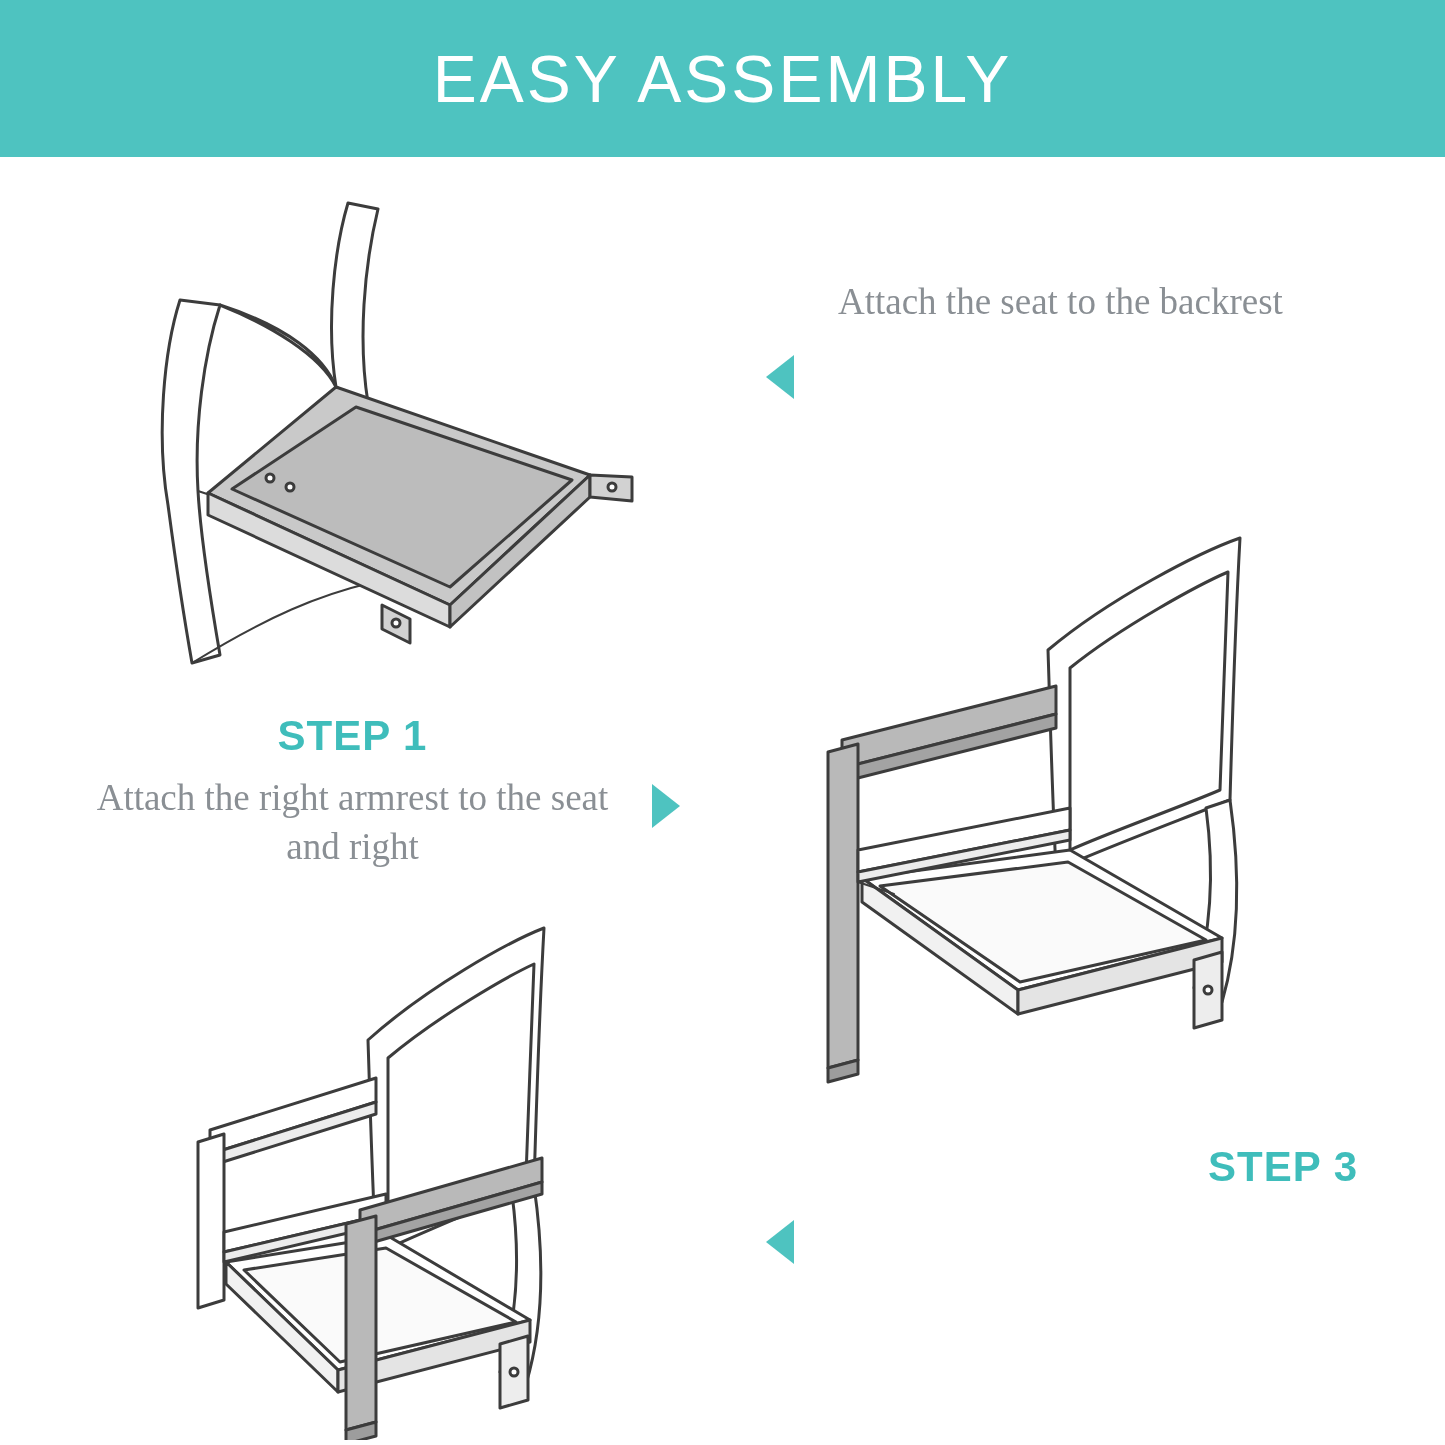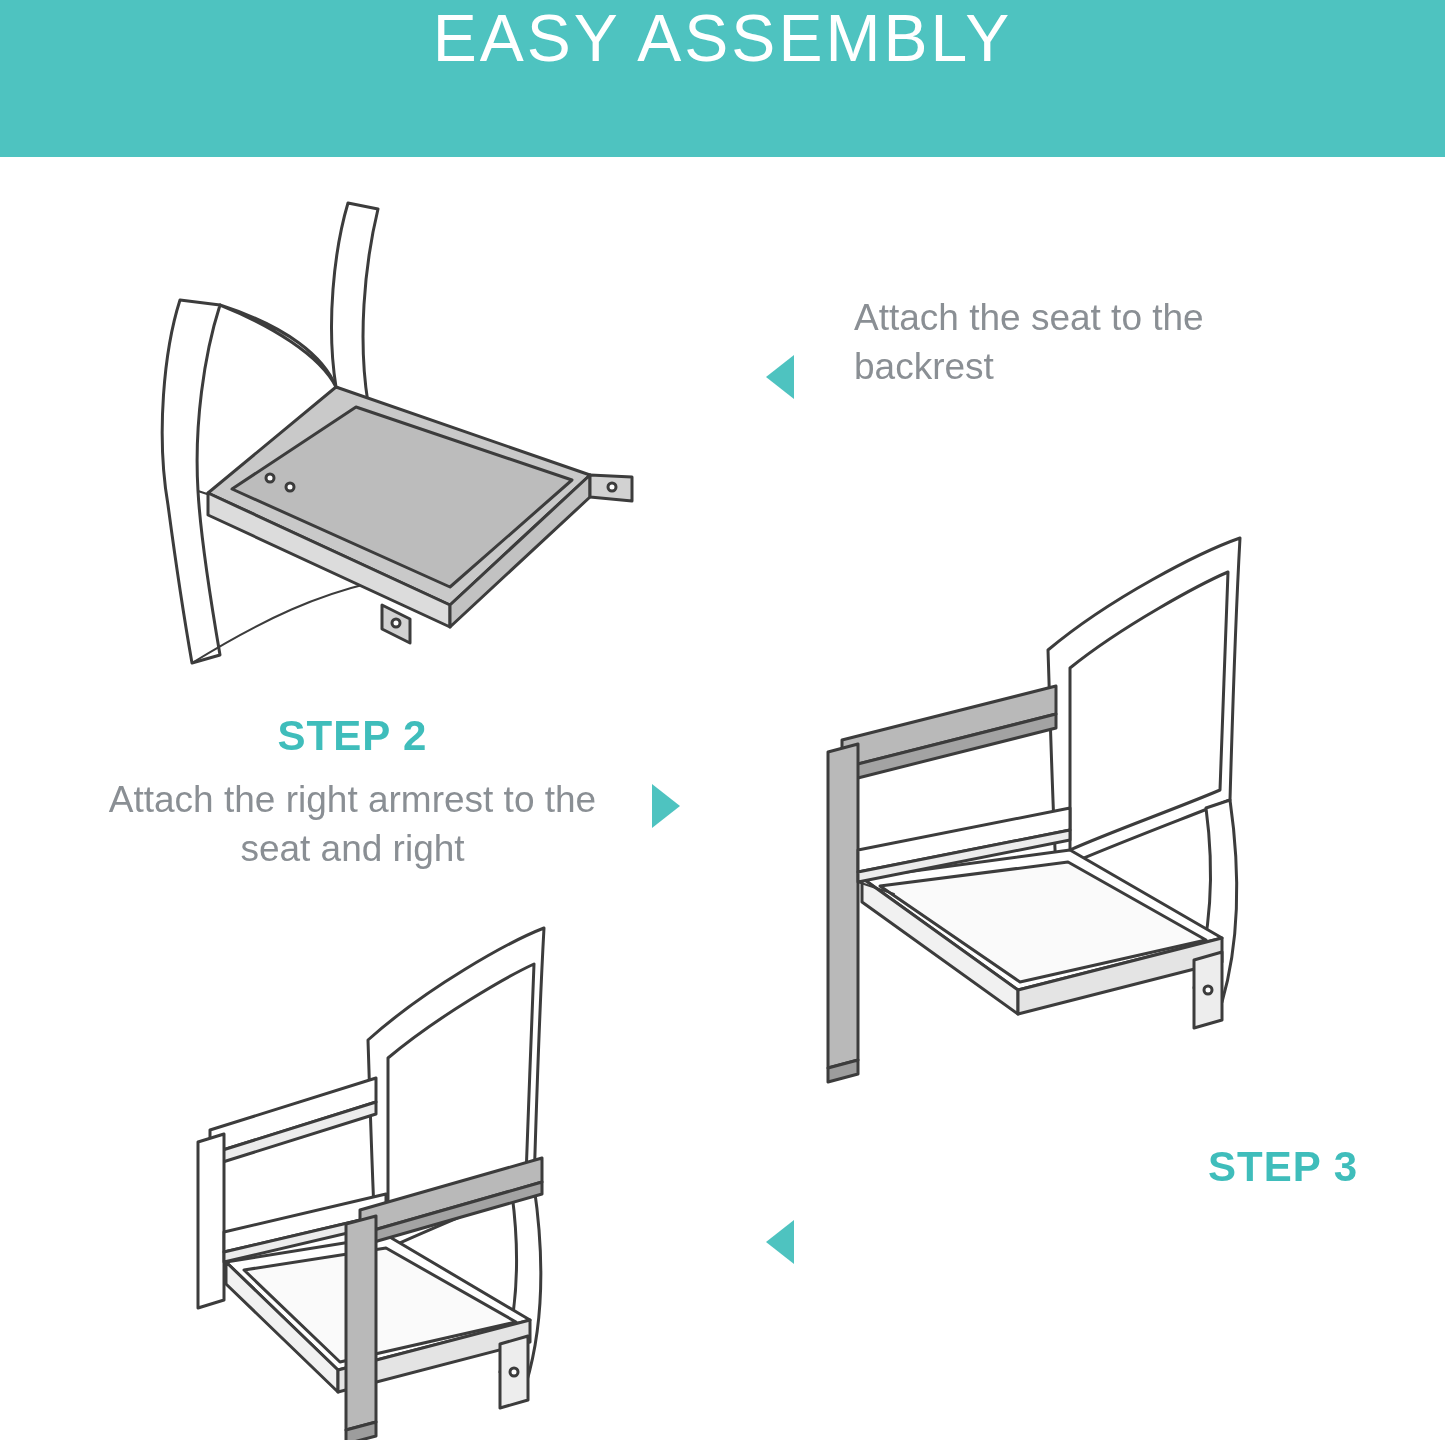--- a/index.html
+++ b/index.html
@@ -17,21 +17,21 @@
 
   
   #header-banner {
     position: absolute;
     left: 0;
     top: 0;
     width: 1445px;
     height: 157px;
     background: #4ec3c0;
     display: flex;
-    align-items: flex-start;
+    align-items: center;
     justify-content: center;
   }
   #header-title {
     color: #ffffff;
     font-size: 66px;
     letter-spacing: 3px;
     font-weight: 400;
     font-family: "Liberation Sans", sans-serif;
   }
 
@@ -44,21 +44,22 @@
     font-size: 42px;
     font-weight: 700;
     letter-spacing: 1px;
     margin: 0 0 14px 0;
   }
   .step-body {
     color: #8a8f94;
     font-size: 37px;
     line-height: 1.32;
     font-weight: 400;
-    margin: 16px;
+    margin: 0;
+    font-family: Liberation Serif, serif;
   }
 
   
   #step1-block {
     left: 838px;
     top: 278px;
     width: 520px;
     text-align: left;
   }
   #step1-arrow {
@@ -152,21 +153,21 @@
     </g>
   </svg>
 </div>
 
 <div class="step-block" id="step1-block">
   <div class="step-body">Attach the seat to the backrest</div>
 </div>
 <div id="step1-arrow"></div>
 
 <div class="step-block" id="step2-block">
-  <div class="step-heading">STEP 2</div>
+  <div class="step-heading">STEP 1</div>
   <div class="step-body">Attach the right armrest to the seat and right</div>
 </div>
 <div id="step2-arrow"></div>
 
 <div class="illus" id="illus-step2">
   <svg width="640" height="620" viewBox="0 0 640 620" xmlns="http://www.w3.org/2000/svg">
     <g fill="none" stroke="#3c3c3c" stroke-width="3" stroke-linejoin="round" stroke-linecap="round">
 
       <path d="M278 160 C340 108 430 62 470 48 C466 120 462 240 460 310 C410 330 330 360 286 380 C282 300 280 220 278 160 Z" fill="#ffffff"></path>
       <path d="M300 178 C352 136 430 94 458 82 C456 142 452 238 450 300 C408 318 340 342 300 360 Z" fill="#ffffff"></path>

